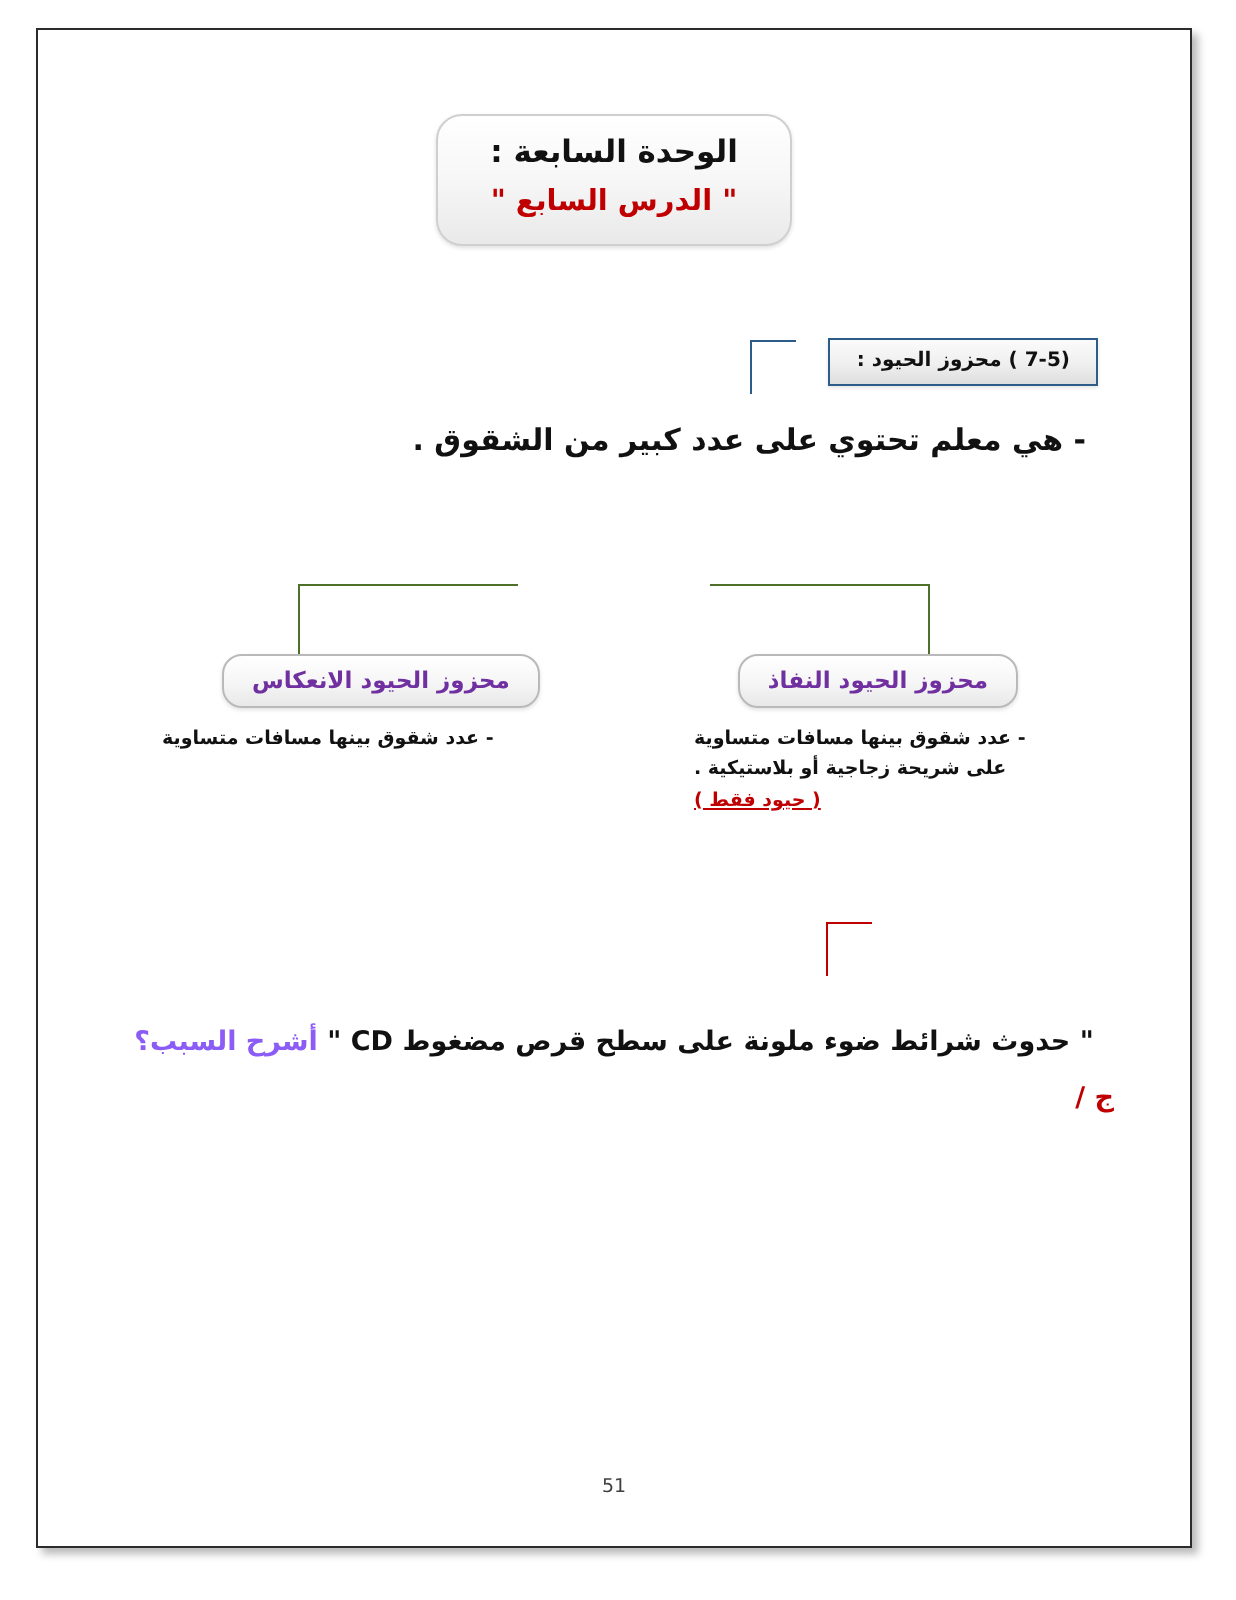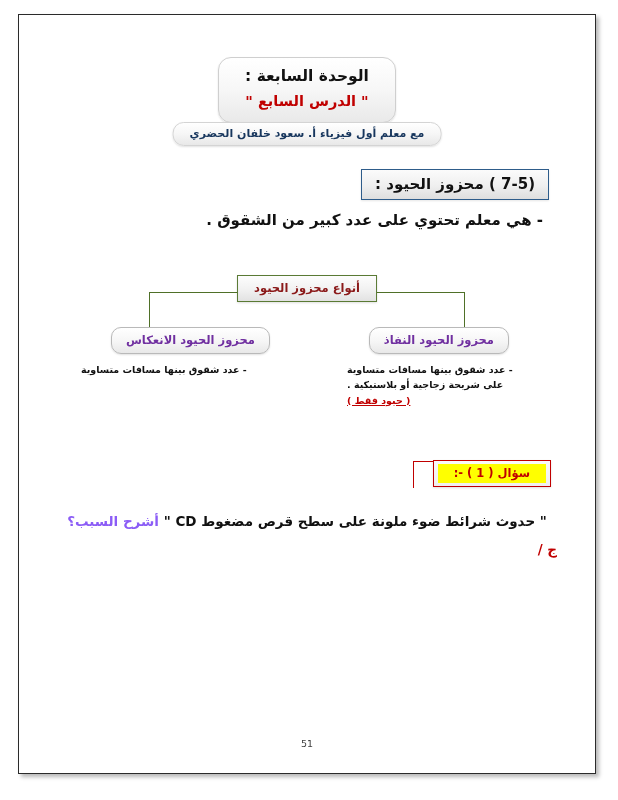--- a/index.html
+++ b/index.html
@@ -54,21 +54,21 @@
     white-space:nowrap;
   }
 
   
   .sec-wrap{position:absolute;top:148px;right:32px;left:32px;height:40px;}
   .sec-box{
     position:absolute;right:14px;top:6px;
     padding:5px 13px 6px;
     border:1.3px solid #2e5c8a;
     background:linear-gradient(180deg,#fbfbfb 0%,#efefef 55%,#dedede 100%);
-    font-size:15px;font-weight:700;color:#111111;
+    font-size:10px;font-weight:700;color:#111111;
     white-space:nowrap;
     box-shadow:0 1px 2px rgba(0,0,0,0.10);
   }
   .sec-bracket{
     position:absolute;right:165px;top:7px;
     width:22px;height:26px;
     border-top:1.2px solid #2e5c8a;
     border-left:1.2px solid #2e5c8a;
   }
 
@@ -176,56 +176,51 @@
 <body>
 
 <div class="page">
   <div class="inner">
 
     <div class="title-box">
       <div class="title-line1">الوحدة السابعة :</div>
       <div class="title-line2">" الدرس السابع "</div>
     </div>
 
-    <div class="subtitle-pill">مع  معلم أول فيزياء أ. سعود خلفان الحضري</div>
 
     <div class="sec-wrap">
       <div class="sec-bracket"></div>
       <div class="sec-box">(7-5 ) محزوز الحيود :</div>
     </div>
 
     <div class="definition">- هي معلم تحتوي على عدد كبير من الشقوق .</div>
 
     <div class="diagram">
       <div class="conn conn-h-right"></div>
       <div class="conn conn-h-left"></div>
       <div class="conn conn-v-right"></div>
       <div class="conn conn-v-left"></div>
 
-      <div class="node-root">أنواع محزوز الحيود</div>
 
       <div class="node-child node-left">محزوز الحيود الانعكاس</div>
       <div class="node-child node-right">محزوز الحيود النفاذ</div>
 
       <div class="desc desc-right">
         <div>- عدد شقوق بينها مسافات متساوية</div>
         <div>على شريحة زجاجية أو بلاستيكية .</div>
         <div class="accent-u">( حيود فقط )</div>
       </div>
 
       <div class="desc desc-left">
         <div>- عدد شقوق بينها مسافات متساوية</div>
       </div>
     </div>
 
     <div class="q-wrap">
       <div class="q-bracket"></div>
-      <div class="q-box">
-        <span class="q-hl">سؤال ( 1 ) -:</span>
-      </div>
     </div>
 
     <div class="question-text">
       <span>" حدوث شرائط ضوء ملونة على سطح قرص مضغوط</span>
       <span class="ltr">CD</span>
       <span>"</span>
       <span class="red">أشرح السبب؟</span>
     </div>
 
     <div class="answer-line">ج /</div>

